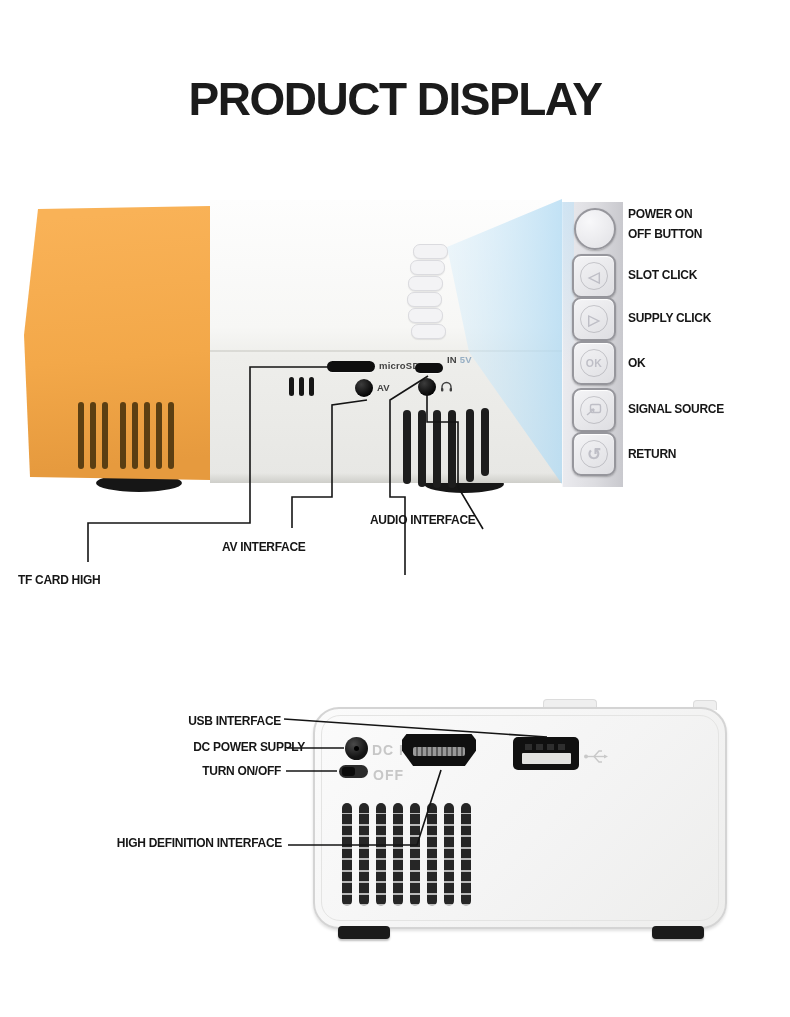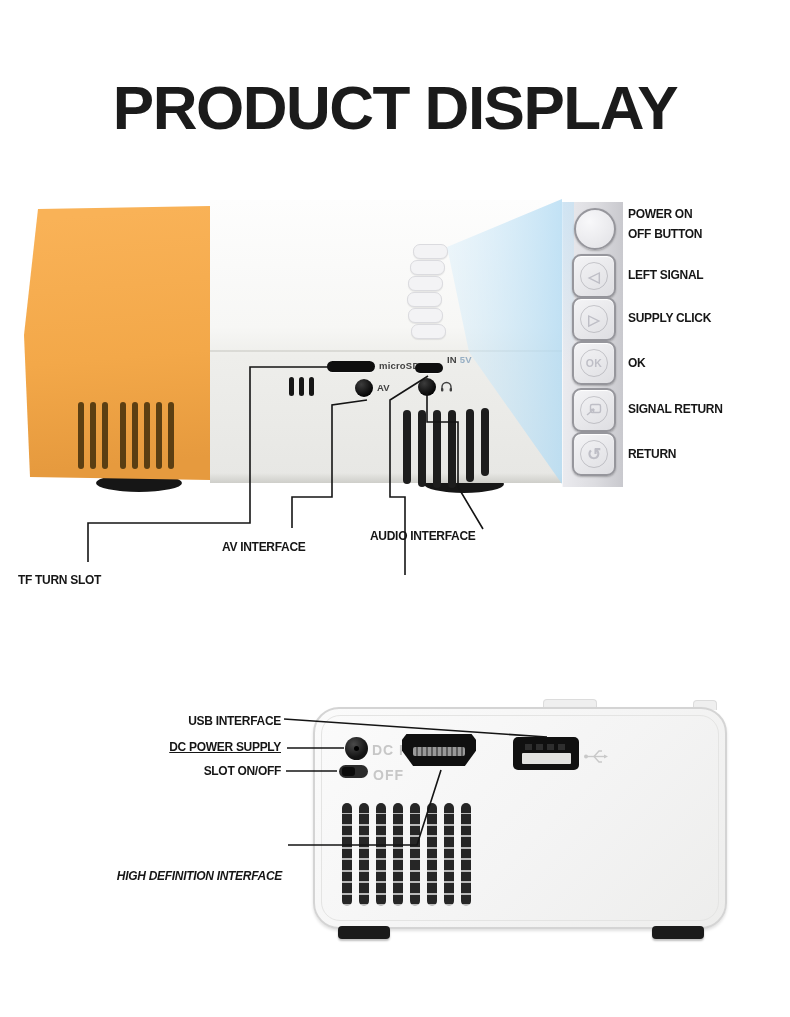--- a/index.html
+++ b/index.html
@@ -1,20 +1,20 @@
 <!DOCTYPE html>
 <html><head>
 <meta charset="utf-8">
 <style>
   html,body{margin:0;padding:0;background:#fff;}
   #page{position:relative;width:790px;height:1017px;background:#fff;overflow:hidden;
         font-family:"Liberation Sans",sans-serif;color:#1c1c1c;}
   .abs{position:absolute;}
   
-  #title{left:0;right:0;top:72px;text-align:center;font-size:62px;font-weight:700;
+  #title{left:0;right:0;top:72px;text-align:center;font-size:46px;font-weight:700;
          letter-spacing:-1.5px;color:#1b1b1b;}
   
   .lbl{font-size:12px;font-weight:700;letter-spacing:-0.3px;color:#161616;white-space:pre-line;line-height:20px;}
   .lbl.r{text-align:center;}
   .lbl.c{text-align:center;}
   
   .foot{background:#161616;border-radius:50%;}
   #orangeFace{left:24px;top:206px;width:186px;height:274px;
       clip-path:polygon(14px 3px,186px 0px,186px 274px,6px 271px,0px 129px);
       background:linear-gradient(175deg,#F9B257 5%,#F3A849 55%,#E69A3E 92%);}
@@ -173,29 +173,29 @@
       </div>
     <div class="pbSq" style="top:230px;">
         <span class="keyring">
           <span class="glyph ret">↺</span>
         </span>
       </div>
   </div>
 
   <div class="abs lbl" style="left:628px;top:204px;">POWER ON
 OFF BUTTON</div>
-  <div class="abs lbl" style="left:628px;top:265px;">LEFT SIGNAL</div>
+  <div class="abs lbl" style="left:628px;top:265px;">SLOT CLICK</div>
   <div class="abs lbl" style="left:628px;top:308px;">SUPPLY CLICK</div>
   <div class="abs lbl" style="left:628px;top:353px;">OK</div>
-  <div class="abs lbl" style="left:628px;top:399px;">SIGNAL RETURN</div>
+  <div class="abs lbl" style="left:628px;top:399px;">SIGNAL SOURCE</div>
   <div class="abs lbl" style="left:628px;top:444px;text-align:right;">RETURN</div>
 
-  <div class="abs lbl" style="left:18px;top:570px;">TF TURN SLOT</div>
+  <div class="abs lbl" style="left:18px;top:570px;">TF CARD HIGH</div>
   <div class="abs lbl" style="left:222px;top:537px;">AV INTERFACE</div>
-  <div class="abs lbl" style="left:370px;top:526px;">AUDIO INTERFACE</div>
+  <div class="abs lbl" style="left:370px;top:510px;">AUDIO INTERFACE</div>
 
   <div class="abs tab2" style="left:543px;top:699px;width:52px;height:10px;"></div>
   <div class="abs tab2" style="left:693px;top:700px;width:22px;height:9px;"></div>
 
   <div class="abs" id="body2">
     <div class="bezel"></div>
   </div>
 
   <div class="abs" id="dcjack">
       <span></span>
@@ -232,23 +232,23 @@
   <div class="bvent" style="left:393px;"></div>
   <div class="bvent" style="left:410px;"></div>
   <div class="bvent" style="left:427px;"></div>
   <div class="bvent" style="left:444px;"></div>
   <div class="bvent" style="left:461px;"></div>
 
   <div class="foot2" style="left:338px;"></div>
   <div class="foot2" style="left:652px;"></div>
 
   <div class="abs lbl r" style="right:509px;top:711px;">USB INTERFACE</div>
-  <div class="abs lbl r" style="right:509px;top:737px;text-decoration:underline;">DC POWER SUPPLY</div>
-  <div class="abs lbl r" style="right:509px;top:761px;">SLOT ON/OFF</div>
-  <div class="abs lbl r" style="right:508px;top:866px;font-style:italic;">HIGH DEFINITION INTERFACE</div>
+  <div class="abs lbl r" style="right:485px;top:737px;">DC POWER SUPPLY</div>
+  <div class="abs lbl r" style="right:509px;top:761px;">TURN ON/OFF</div>
+  <div class="abs lbl r" style="right:508px;top:833px;">HIGH DEFINITION INTERFACE</div>
 
   <svg class="overlay" width="790" height="1017">
     <path class="cline" d="M330,367 H250 V523 H88 V562"></path>
     <path class="cline" d="M367,400 L332,405 V497 H292 V528"></path>
     <path class="cline" d="M428,376 L390,400 V497 H405 V575"></path>
     <path class="cline" d="M427,392 V422 H458 V487 L483,529"></path>
     <path class="cline" d="M284,719 L547,737"></path>
     <path class="cline" d="M287,748 H344"></path>
     <path class="cline" d="M286,771 H337"></path>
     <path class="cline" d="M288,845 H417 L441,770"></path>

